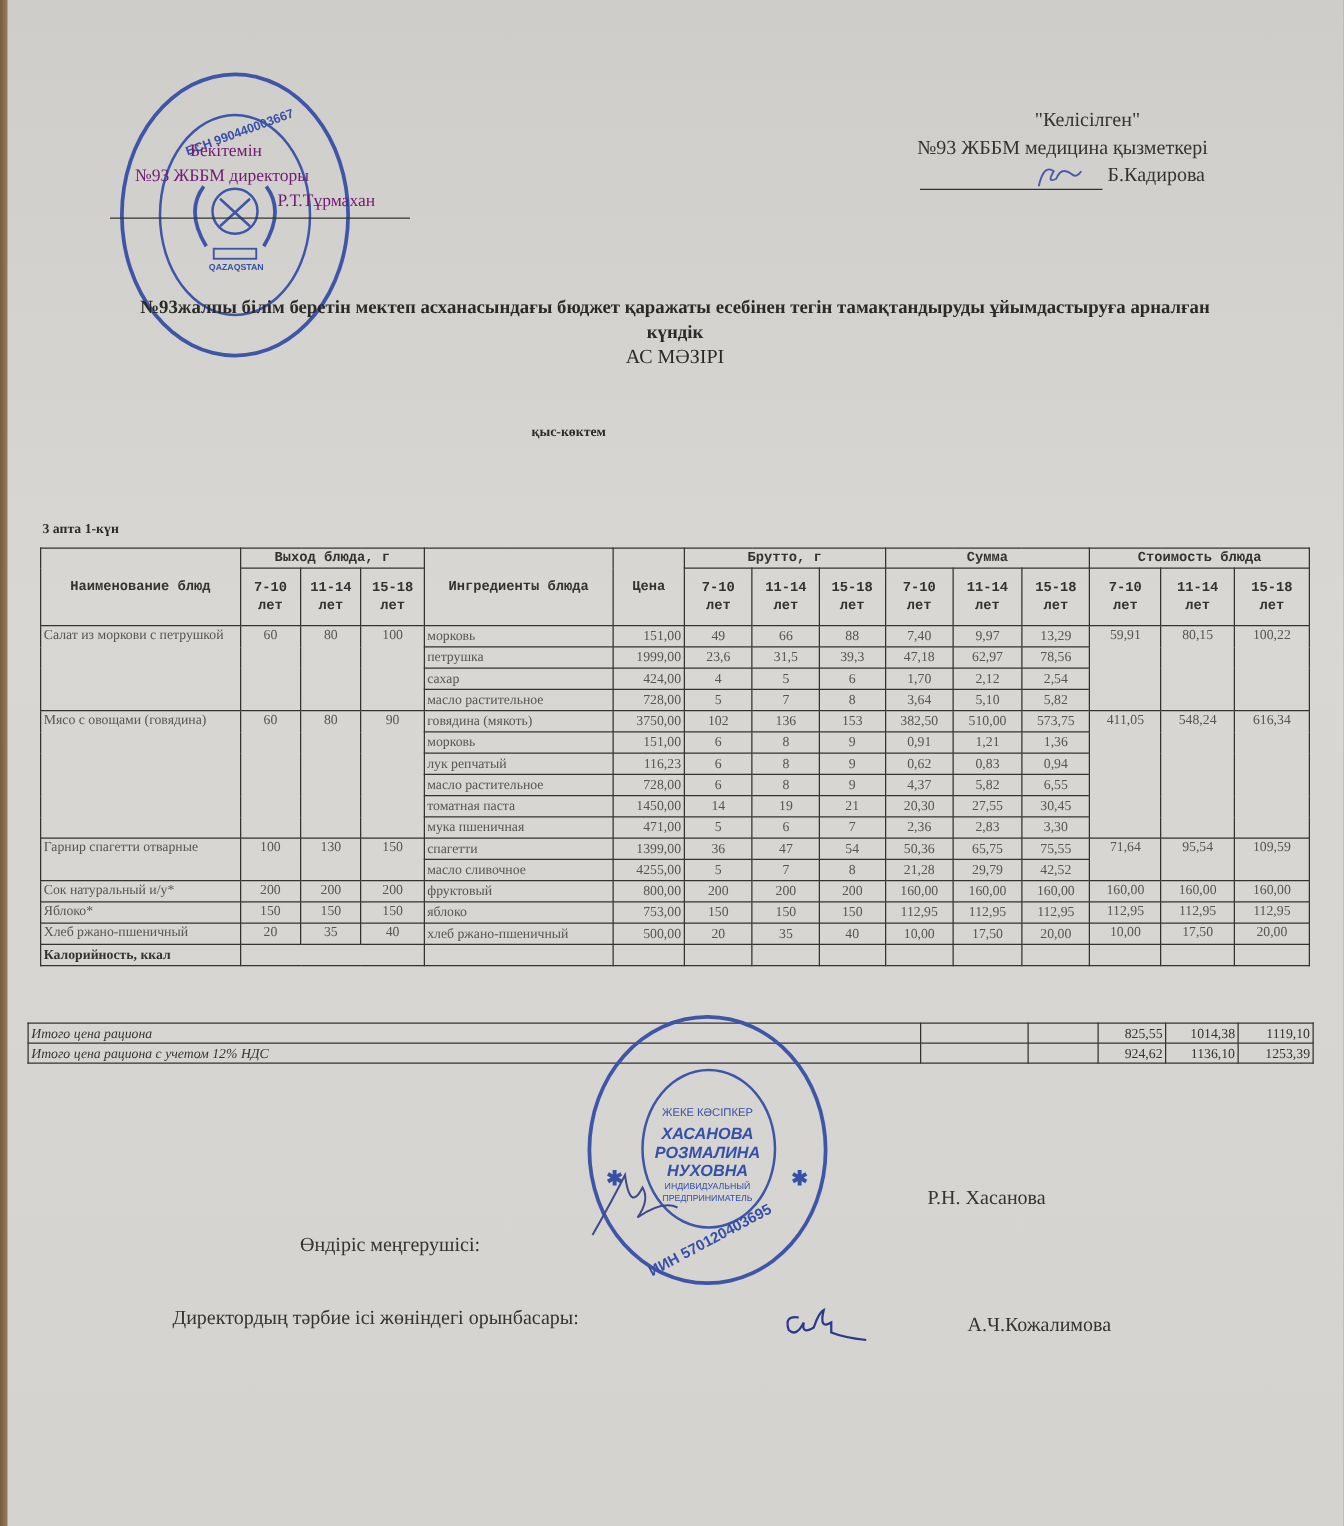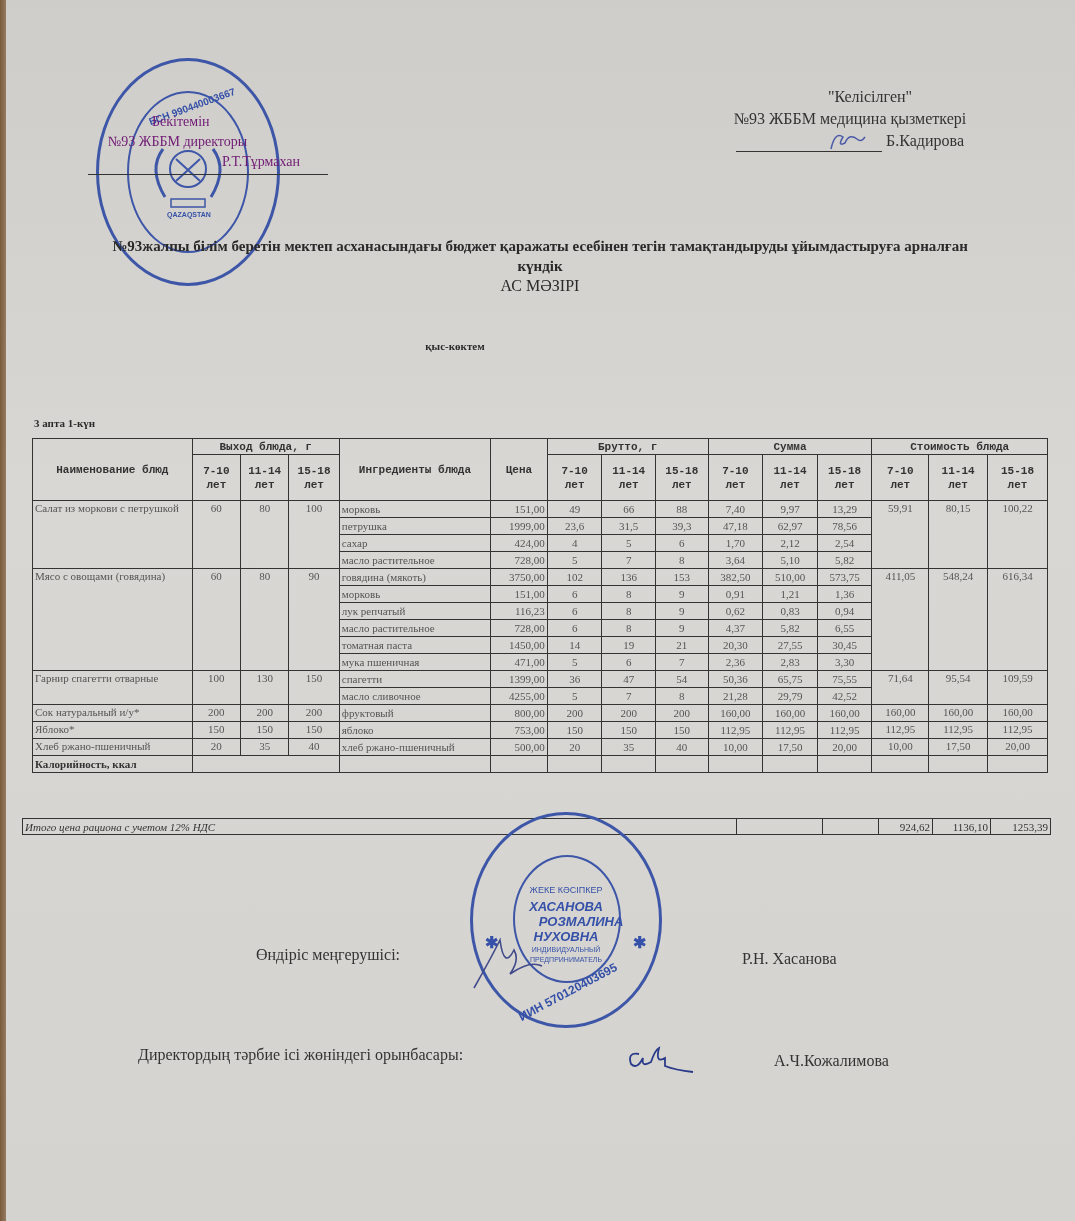--- a/index.html
+++ b/index.html
@@ -337,45 +337,53 @@
 <table class="totals">
   <colgroup>
     <col style="width:714px">
       <col style="width:86px">
       <col style="width:56px">
     <col style="width:54px">
       <col style="width:58px">
       <col style="width:60px">
   </colgroup>
   <tbody>
+      <tr>
+    <td>Итого цена рациона</td>
+    <td></td>
+        <td></td>
+    <td class="num">825,55</td>
+    <td class="num">1014,38</td>
+    <td class="num">1119,10</td>
+  </tr>
   <tr>
     <td>Итого цена рациона с учетом 12% НДС</td>
     <td></td>
         <td></td>
     <td class="num">924,62</td>
     <td class="num">1136,10</td>
     <td class="num">1253,39</td>
   </tr>
 </tbody>
   </table>
 
 <div class="stamp" style="left:470px;top:812px;width:186px;height:210px;">
   <div class="inner" style="left:40px;top:40px;width:104px;height:124px;"></div>
   <div class="stamp-text" style="left:40px;top:70px;width:106px;font-size:9px;font-weight:normal;">ЖЕКЕ КӘСІПКЕР</div>
   <div class="stamp-text" style="left:30px;top:84px;width:126px;font-size:13px;font-style:italic;">ХАСАНОВА</div>
-  <div class="stamp-text" style="left:45px;top:99px;width:126px;font-size:13px;font-style:italic;">РОЗМАЛИНА</div>
+  <div class="stamp-text" style="left:30px;top:99px;width:126px;font-size:13px;font-style:italic;">РОЗМАЛИНА</div>
   <div class="stamp-text" style="left:30px;top:114px;width:126px;font-size:13px;font-style:italic;">НУХОВНА</div>
   <div class="stamp-text" style="left:40px;top:131px;width:106px;font-size:7px;font-weight:normal;">ИНДИВИДУАЛЬНЫЙ</div>
   <div class="stamp-text" style="left:40px;top:141px;width:106px;font-size:7px;font-weight:normal;">ПРЕДПРИНИМАТЕЛЬ</div>
   <div class="stamp-text" style="left:30px;top:170px;width:130px;font-size:12px;transform:rotate(-28deg);">ИИН 570120403695</div>
   <span class="stamp-text" style="left:12px;top:118px;font-size:16px;">✱</span>
   <span class="stamp-text" style="left:160px;top:118px;font-size:16px;">✱</span>
 </div>
 
-<div class="abs sig-row" style="left:240px;top:946px;margin-left:16px;">Өндіріс меңгерушісі:</div>
+<div class="abs sig-row" style="left:240px;top:988px;">Өндіріс меңгерушісі:</div>
 <div class="abs sig-row" style="left:742px;top:950px;">Р.Н. Хасанова</div>
 <svg class="abs" width="80" height="60" style="left:470px;top:930px;" viewBox="0 0 80 60">
     <path d="M4 58 Q20 30 30 10 Q34 40 44 20 Q50 30 40 44 Q60 30 72 36" fill="none" stroke="#404a8a" stroke-width="1.6"></path>
   </svg>
 
 <div class="abs sig-row" style="left:138px;top:1046px;">Директордың тәрбие ісі жөніндегі орынбасары:</div>
 <svg class="abs" width="70" height="30" style="left:625px;top:1044px;" viewBox="0 0 70 30">
     <path d="M14 10 Q2 8 6 20 Q12 26 18 14 Q16 24 26 18 Q30 6 34 4 Q30 20 40 14 L40 22 Q50 26 68 28" fill="none" stroke="#2a3a8a" stroke-width="1.8"></path>
   </svg>
 <div class="abs sig-row" style="left:774px;top:1052px;text-align:center;">А.Ч.Кожалимова</div>

